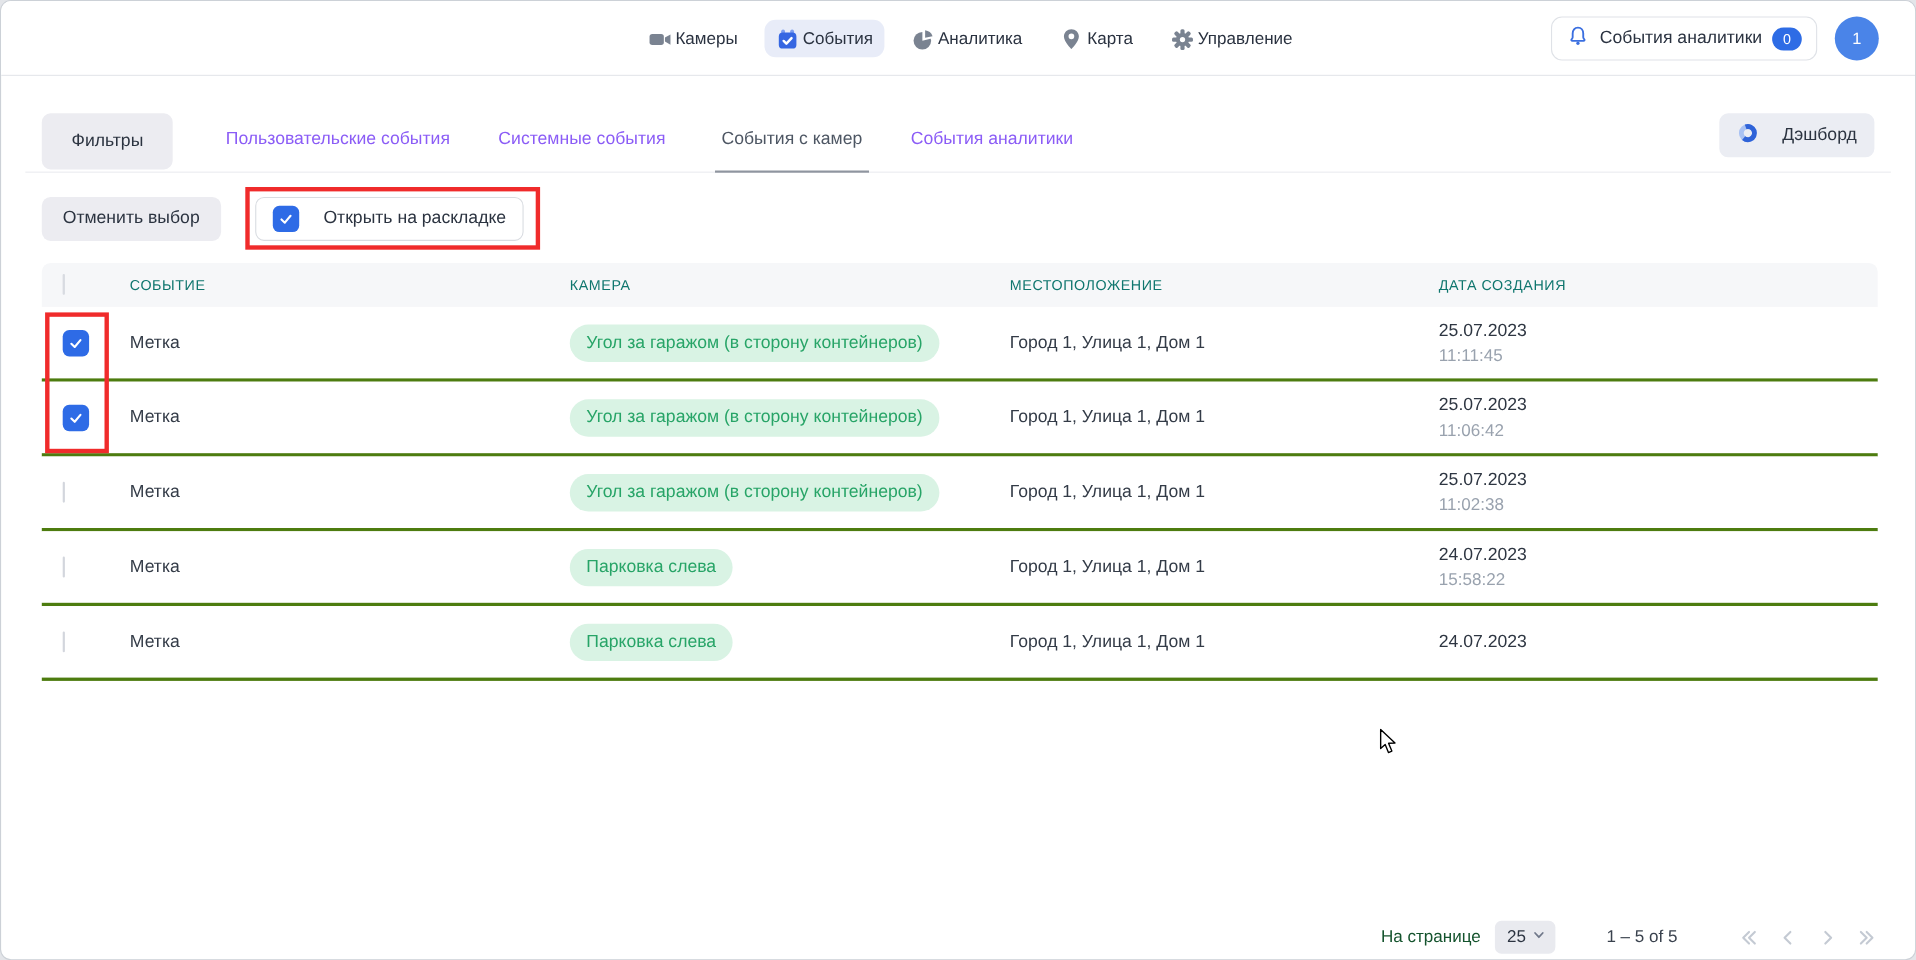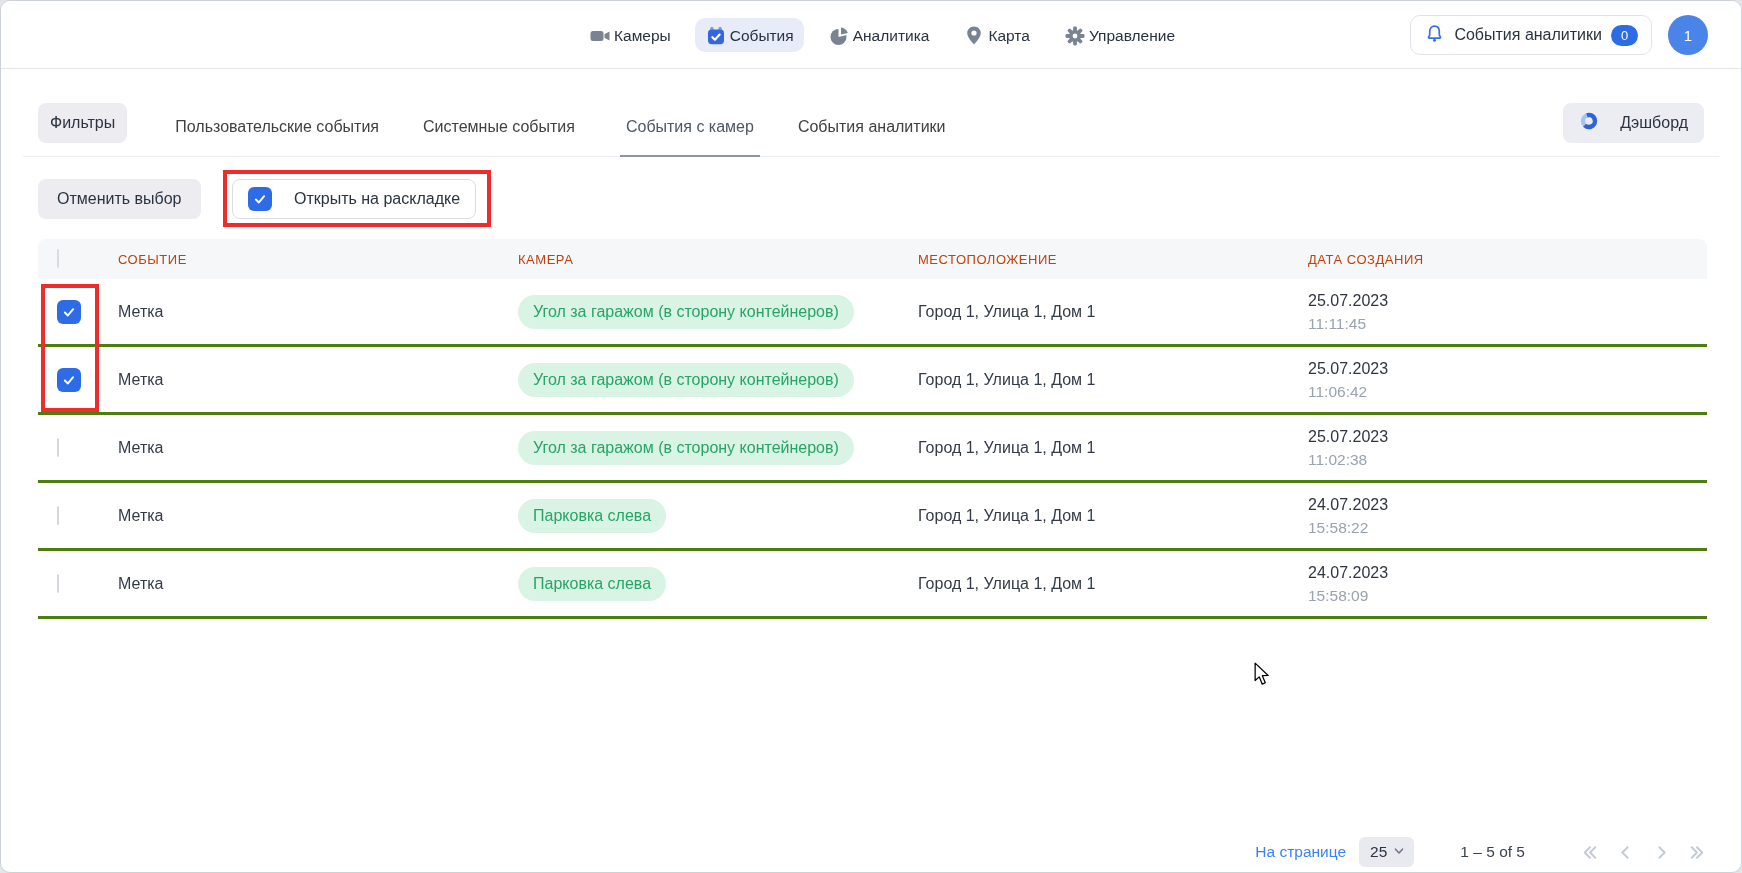--- a/index.html
+++ b/index.html
@@ -15,56 +15,56 @@
   .nav-item svg { display:block; }
 
   .top-right { position:absolute; right:33px; top:14px; display:flex; align-items:center; gap:16px; }
   .analytics-btn { height:40px; display:flex; align-items:center; gap:9px; padding:0 13px; background:#fff; border:1px solid #dfe2e7; border-radius:10px; cursor:pointer; }
   .analytics-btn .albl { font-size:16px; color:#2a3240; white-space:nowrap; }
   .badge { min-width:27px; height:21px; border-radius:11px; background:#2e6ce5; color:#fff; font-size:13px; display:flex; align-items:center; justify-content:center; padding:0 7px; }
   .avatar { width:40px; height:40px; border-radius:50%; background:#4a84e8; color:#fff; font-size:15px; display:flex; align-items:center; justify-content:center; cursor:pointer; }
 
   
   .tabsbar { position:absolute; left:22px; right:22px; top:100px; height:56px; border-bottom:1px solid #eaecef; display:flex; align-items:stretch; }
-  .filters-btn { align-self:flex-start; margin:2px 26px 0 15px; height:40px; display:flex; align-items:center; padding:0 12px; background:#ececf1; border-radius:8px; font-size:16px; color:#2b3340; cursor:pointer; white-space:nowrap; }
-  .tab { position:relative; display:flex; align-items:center; margin:0 22px; font-size:16px; color:#404040; cursor:pointer; white-space:nowrap; padding-bottom:4px; }
+  .filters-btn { align-self:flex-start; margin:2px 26px 0 15px; height:51px; display:flex; align-items:center; padding:0 27px; background:#ececf1; border-radius:8px; font-size:16px; color:#2b3340; cursor:pointer; white-space:nowrap; }
+  .tab { position:relative; display:flex; align-items:center; margin:0 22px; font-size:16px; color:#8b5cf6; cursor:pointer; white-space:nowrap; padding-bottom:4px; }
   .tab.active { color:#4d5663;margin-left:29px; }
   .tab.active::after { content:""; position:absolute; left:-6px; right:-6px; bottom:-1px; height:2px; background:#8f959f; }
   .dashboard-btn { position:absolute; right:15px; top:2px; height:40px; display:flex; align-items:center; gap:21px; padding:0 16px; background:#ebedf3; border-radius:8px; font-size:16px; color:#2b3340; cursor:pointer; }
 
   
   .cancel-btn { position:absolute; left:37px; top:178px; height:40px; display:flex; align-items:center; padding:0 19px; background:#ececf1; border-radius:8px; font-size:16px; color:#2b3340; cursor:pointer; white-space:nowrap; }
   .open-layout-btn { position:absolute; left:231px; top:178px; height:40px; display:flex; align-items:center; gap:22px; padding:0 15px; background:#fff; border:1px solid #d9dce1; border-radius:8px; font-size:16px; color:#2b3340; cursor:pointer; white-space:nowrap; }
 
   
   .cb { width:24px; height:24px; border-radius:6px; flex:0 0 auto; cursor:pointer; }
   .cb.checked { background:#2e6be6; display:flex; align-items:center; justify-content:center; }
   .cb.unchecked { background:#fff; border:1.5px solid #d3d6dd; }
   .cb.header-cb { background:#edeef2; border:1.5px solid #d8dbe1; }
 
   
   .etable { position:absolute; left:37px; top:238px; width:1669px; }
   .thead { display:grid; grid-template-columns:80px 400px 400px 390px 1fr; height:40px; background:#f6f7f9; border-radius:8px 8px 0 0; align-items:center; }
-  .thead .col { font-size:13px; color:#c2410c; letter-spacing:0.04em; }
+  .thead .col { font-size:13px; color:#0f766e; letter-spacing:0.04em; }
   .trow { display:grid; grid-template-columns:80px 400px 400px 390px 1fr; height:68px; align-items:center; border-bottom:3px solid #4d7c0f; background:#fff; }
   .cb-cell { padding-left:19px; }
   .ev { font-size:16px; color:#333b47; }
   .tag { display:inline-flex; align-items:center; height:34px; padding:0 15px; background:#d9f3e4; color:#27a467; border-radius:17px; font-size:16px; white-space:nowrap; }
   .loc { font-size:16px; color:#333b47; }
   .dt1 { font-size:16px; color:#2e3642; line-height:23px; }
   .dt2 { font-size:15.5px; color:#99a2ae; line-height:23px; }
 
   
   .anno { position:absolute; border:4px solid #f02b2b; pointer-events:none; }
   .anno-open-layout { left:222px; top:169px; width:268px; height:57px; }
   .anno-checkboxes { left:40px; top:283px; width:58px; height:128px; }
 
   
   .pagination { position:absolute; right:32px; top:835px; height:32px; display:flex; align-items:center; }
-  .pp-label { font-size:15.5px; color:#3b82f6; }
+  .pp-label { font-size:15.5px; color:#14532d; }
   .pp-select { margin-left:13px; height:30px; display:flex; align-items:center; gap:6px; padding:0 9px 0 11px; background:#e9eaef; border-radius:6px; font-size:15.5px; color:#2b3340; cursor:pointer; }
   .pp-range { margin-left:46px; font-size:15.5px; color:#3a424e; }
   .pager { margin-left:52px; display:flex; align-items:center; gap:12px; }
   .pager .pbtn { width:24px; height:24px; display:flex; align-items:center; justify-content:center; cursor:pointer; }
 
   
   .cursor { position:absolute; left:1250px; top:661px; pointer-events:none; }
 </style>
 </head>
 <body>
@@ -244,21 +244,20 @@
         </div>
     </div>
 
     <div class="trow">
       <div class="cb-cell"><span class="cb unchecked"></span></div>
       <div class="ev">Метка</div>
       <div><span class="tag">Парковка слева</span></div>
       <div class="loc">Город 1, Улица 1, Дом 1</div>
       <div>
           <div class="dt1">24.07.2023</div>
-           <div class="dt2">15:58:09</div>
         </div>
     </div>
   </div>
 
   <div class="anno anno-open-layout"></div>
   <div class="anno anno-checkboxes"></div>
 
   <div class="pagination">
     <span class="pp-label">На странице</span>
     <div class="pp-select">

